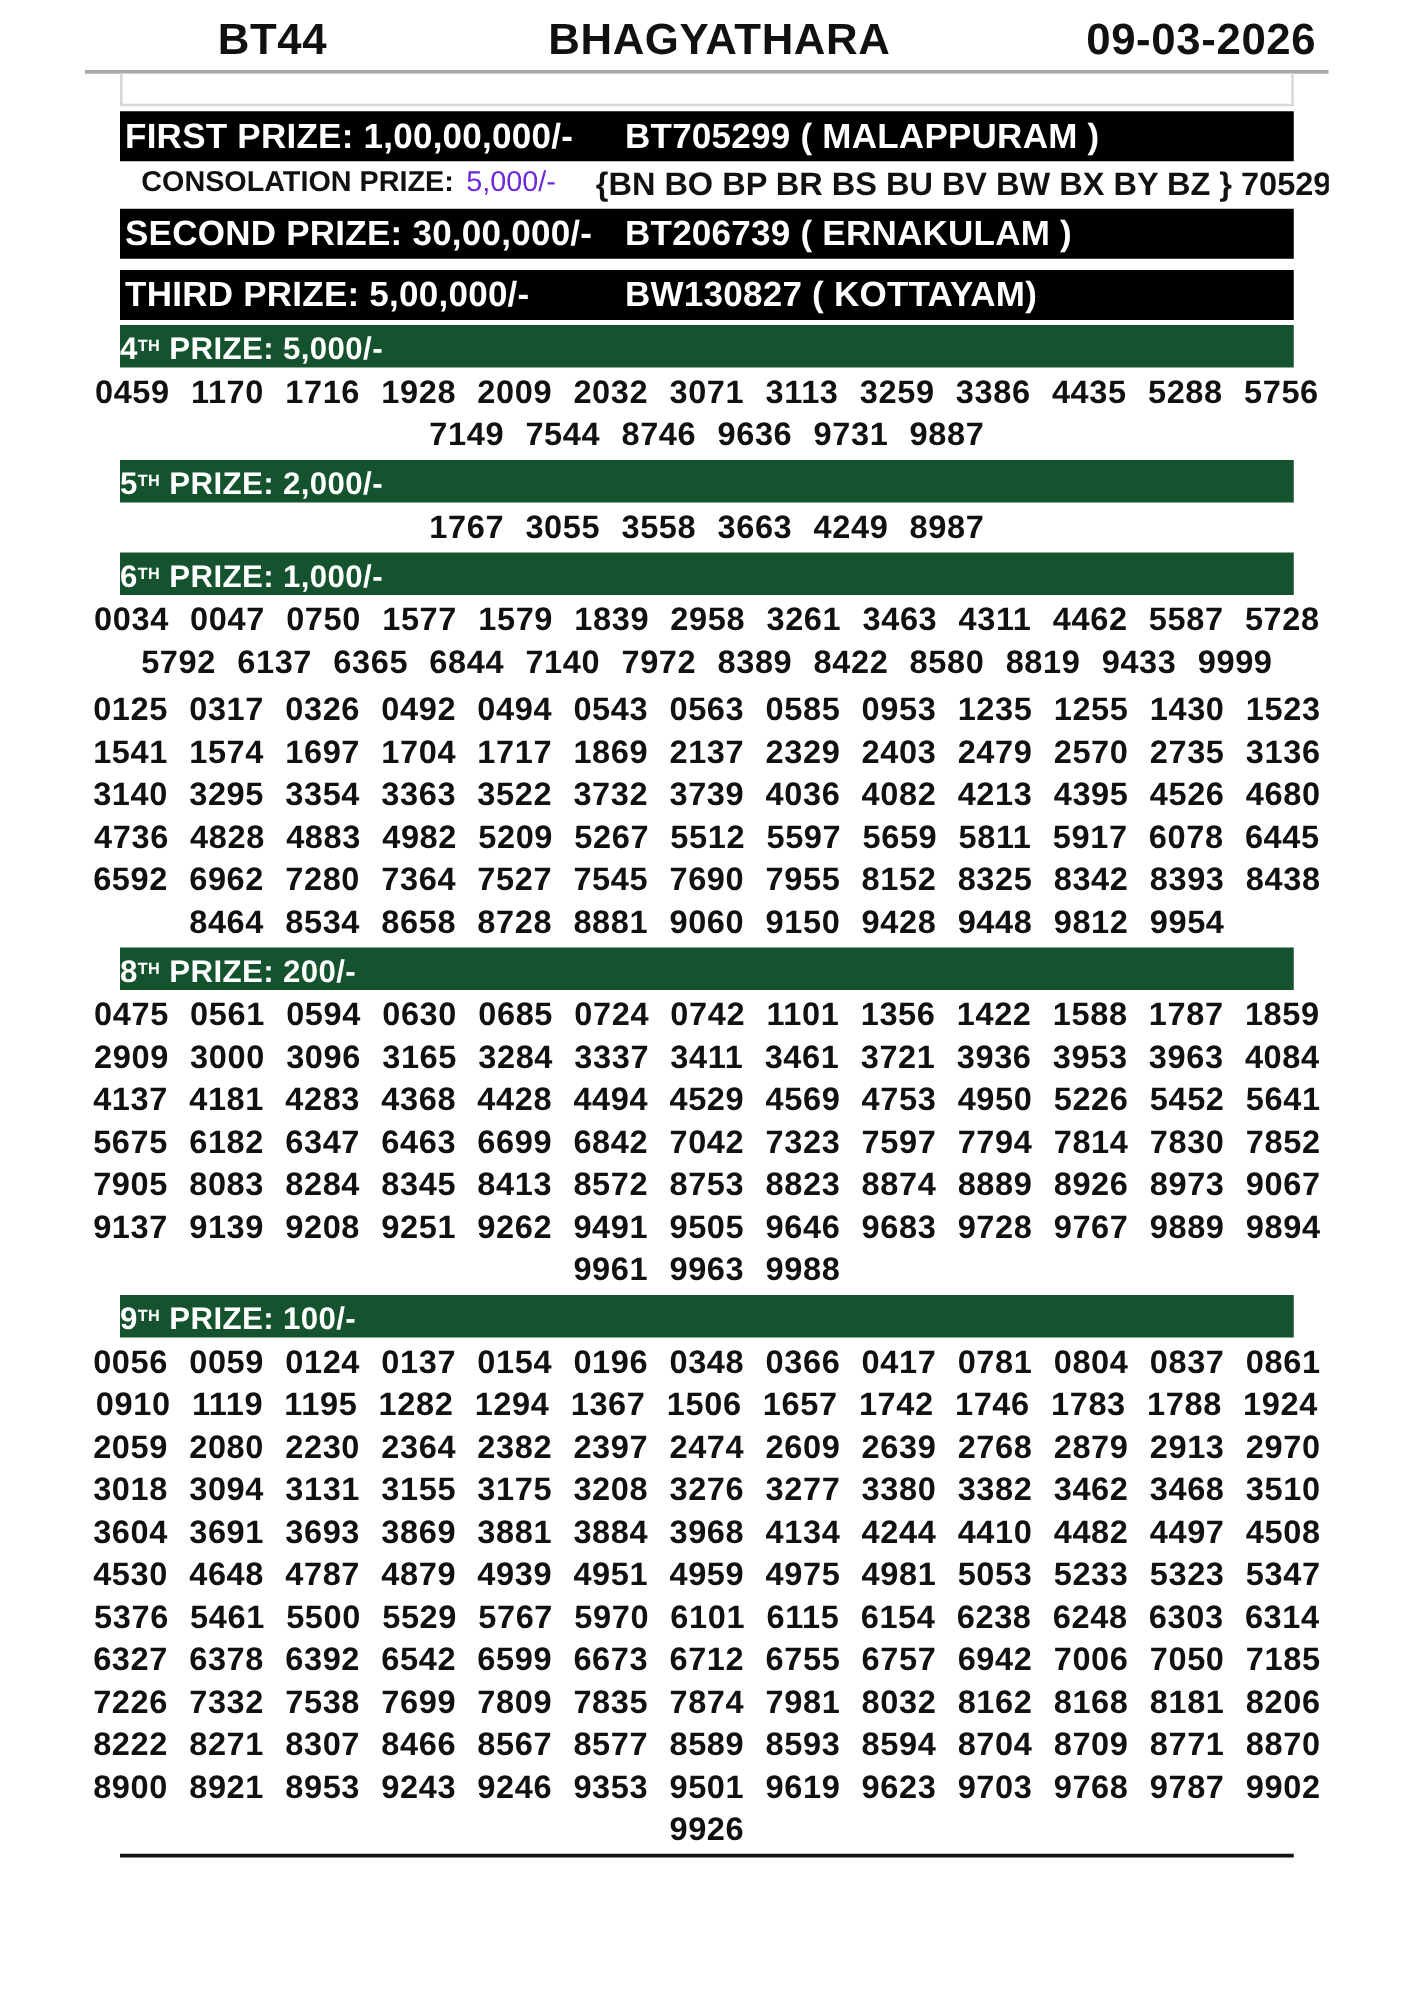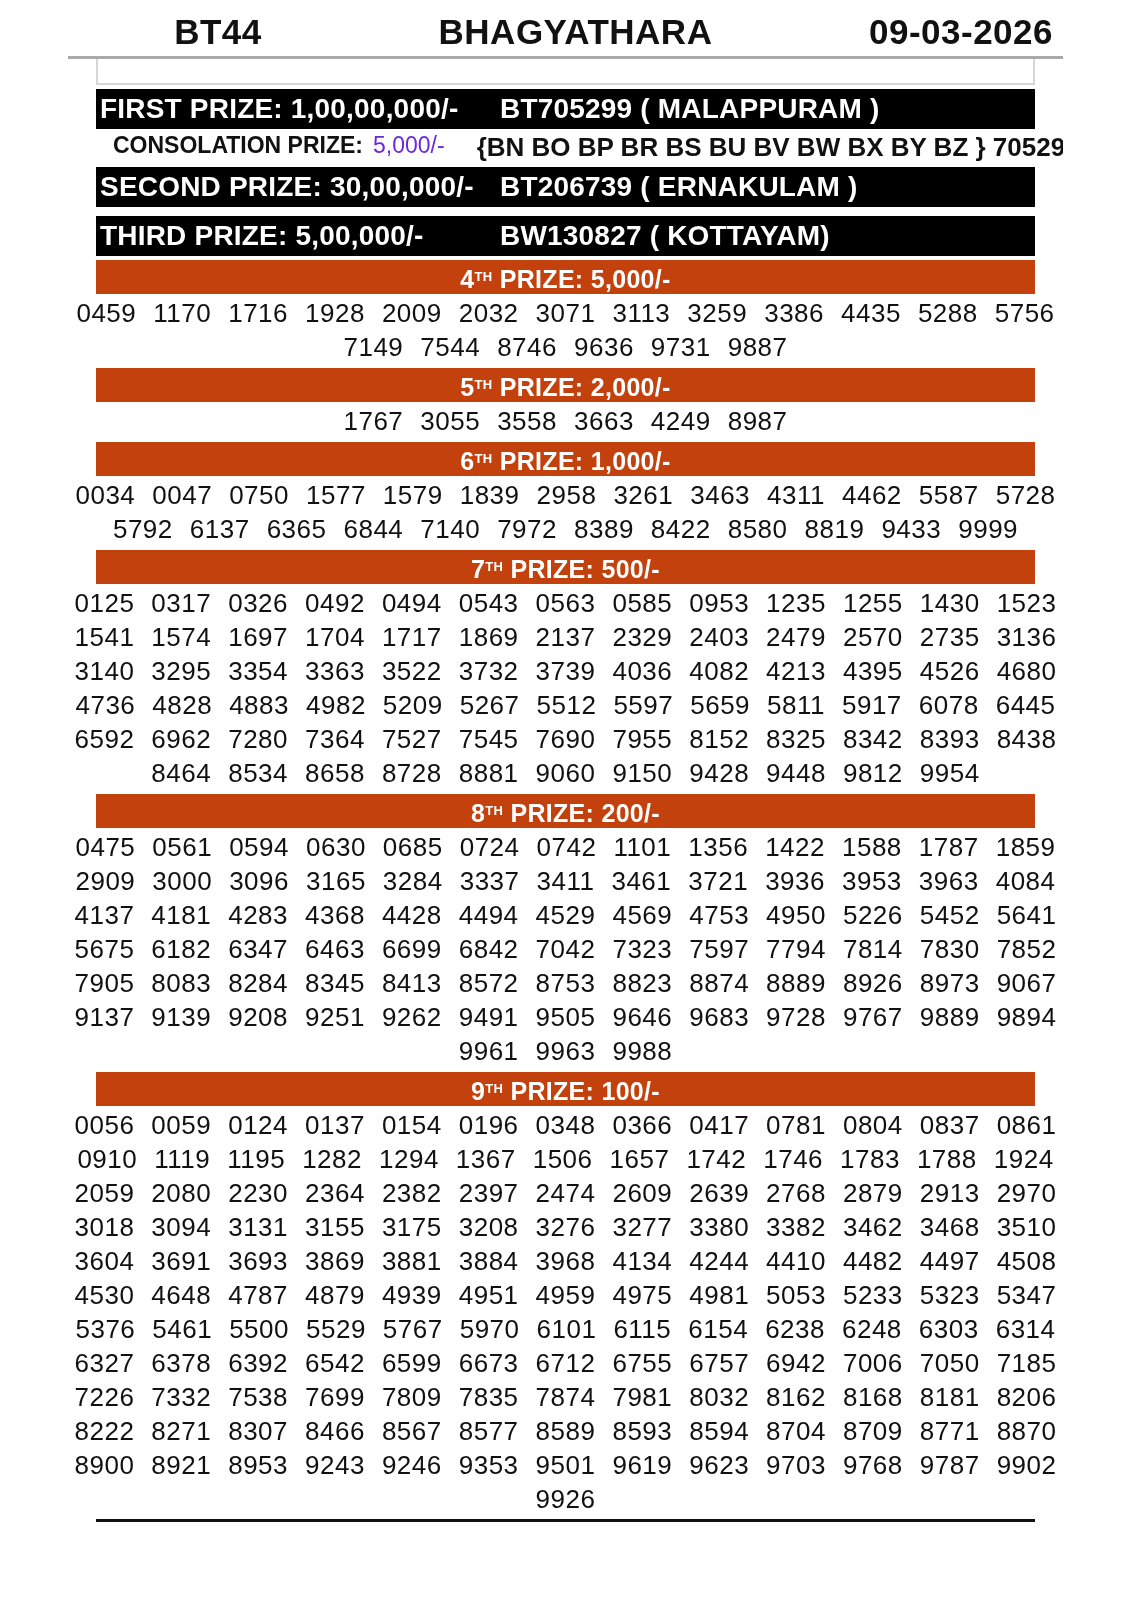--- a/index.html
+++ b/index.html
@@ -32,27 +32,27 @@
   .consolation-row {
     margin:3px 28px 0; height:31px; display:flex; align-items:flex-start;
     padding-left:17px; white-space:nowrap;
   }
   .consolation-row .c-label { font-weight:bold; font-size:23px; color:#111; }
   .consolation-row .c-amount { font-weight:normal; font-size:23px; color:#6d28d9; margin-left:10px; }
   .consolation-row .c-series { font-weight:bold; font-size:26px; color:#111; margin-left:32px; }
   
   .section { margin-top:4px; }
   .section-bar {
-    margin:0 28px 2px; background:#c2410c; color:#fff; height:34px; line-height:34px;
-    text-align:center; font-weight:bold; font-size:25px; letter-spacing:0.3px;
+    margin:0 28px 2px; background:#14532d; color:#fff; height:34px; line-height:34px;
+    text-align:left; font-weight:bold; font-size:25px; letter-spacing:0.3px;
   }
   .section-bar sup { font-size:0.52em; vertical-align:0.5em; }
   .num-row {
     display:flex; justify-content:center; gap:17px;
-    line-height:34px; font-weight:normal; font-size:26px; color:#111;
+    line-height:34px; font-weight:bold; font-size:26px; color:#111;
   }
   .num { letter-spacing:0.5px; }
   .bottom-line { height:3px; background:#111; margin:3px 28px 0; }
 </style>
 </head>
 <body>
 
 <div class="page">
 
   <div class="top-header">
@@ -149,21 +149,20 @@
           <span class="num">7972</span>
           <span class="num">8389</span>
           <span class="num">8422</span>
           <span class="num">8580</span>
           <span class="num">8819</span>
           <span class="num">9433</span>
           <span class="num">9999</span>
         </div>
       </div>
       <div class="section">
-        <div class="section-bar"><span>7</span><sup>TH</sup><span> PRIZE: 500/-</span></div>
         <div class="num-row">
           <span class="num">0125</span>
           <span class="num">0317</span>
           <span class="num">0326</span>
           <span class="num">0492</span>
           <span class="num">0494</span>
           <span class="num">0543</span>
           <span class="num">0563</span>
           <span class="num">0585</span>
           <span class="num">0953</span>

